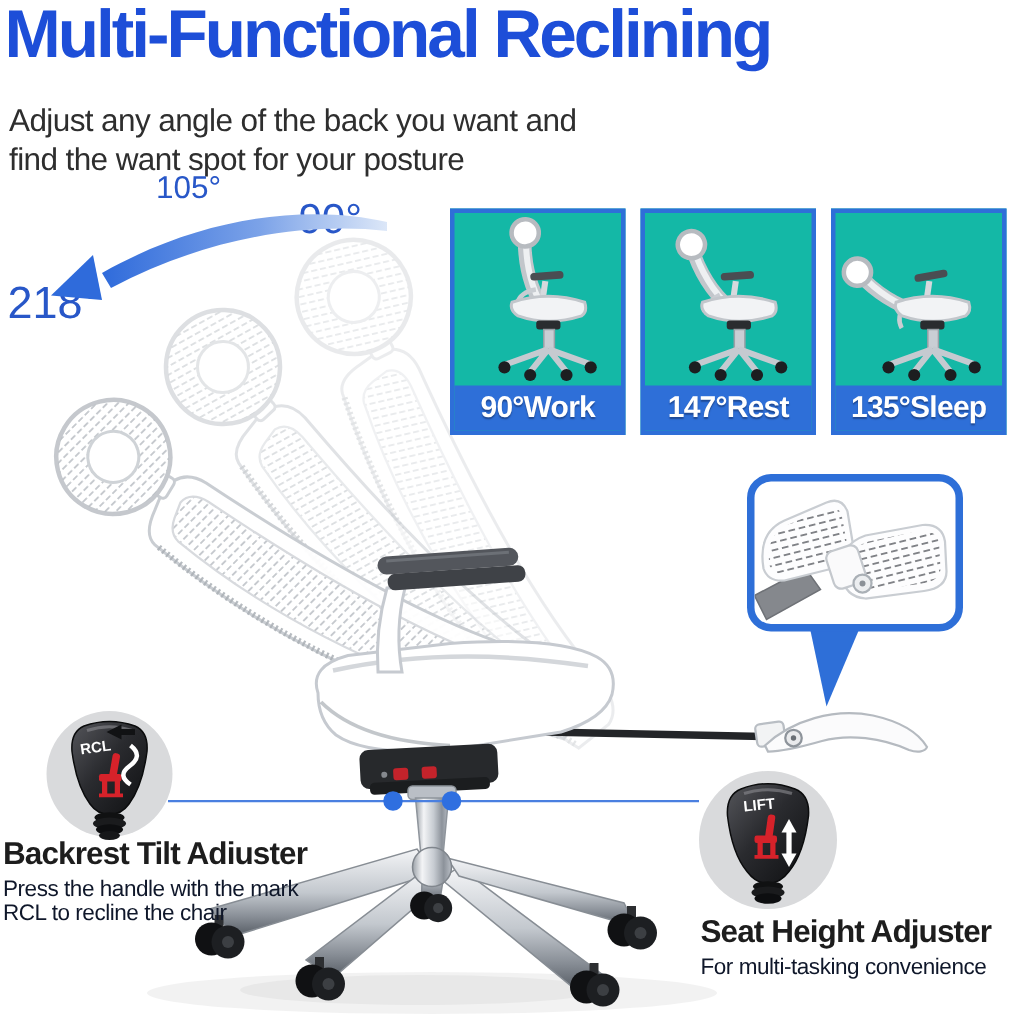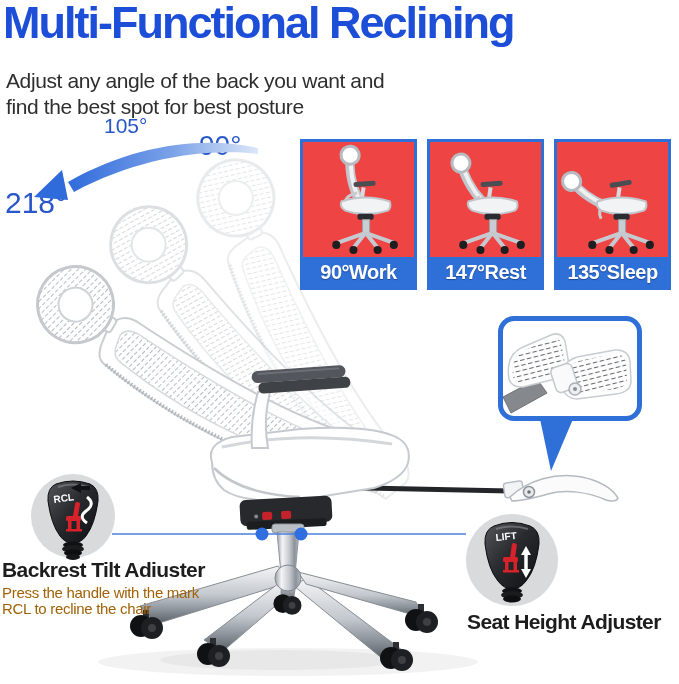--- a/index.html
+++ b/index.html
@@ -9,36 +9,36 @@
 
   .title { left:3px; top:0px; font-size:45px; font-weight:bold; color:#1d4ed8; letter-spacing:-2px; line-height:1.0; white-space:nowrap; }
   .subtitle { left:6px; top:44px; font-size:21px; color:#2e2e2e; letter-spacing:-0.4px; line-height:26px;margin-top:24px; }
 
   .angle-label { color:#2857c8; font-weight:400; white-space:nowrap; }
   .angle-105 { left:104px; top:114px; font-size:21px; }
   .angle-90  { left:199px; top:130px; font-size:28px; }
   .angle-135 { left:5px;  top:186px; font-size:30px; }
 
   .cards { left:300px; top:139px; display:flex; gap:10px; z-index:4; }
-  .card { width:117px; height:151px; border:3px solid #2e6fd8; background:#ef4444; display:flex; flex-direction:column; }
+  .card { width:117px; height:151px; border:3px solid #2e6fd8; background:#14b8a6; display:flex; flex-direction:column; }
   .card-thumb { flex:1; overflow:hidden; }
   .card-bar { height:30px; background:#2e6fd8; color:#ffffff; font-size:20px; font-weight:bold; display:flex; align-items:center; justify-content:center; letter-spacing:-0.5px; text-shadow:0 1px 1px rgba(0,0,20,0.35); }
 
   .main-art { left:0; top:0; width:679px; height:684px; z-index:1; }
 
   .detail-box { left:498px; top:316px; width:144px; height:105px; border:5px solid #2e6fd8; border-radius:16px; background:#ffffff; z-index:6; overflow:hidden; }
   .detail-pointer { left:535px; top:419px; width:45px; height:56px; z-index:5; }
 
   .knob-callout { z-index:5; }
   .rcl-callout { left:28px; top:471px; width:90px; height:92px; }
   .lift-callout { left:463px; top:511px; width:98px; height:100px; }
 
   .note { z-index:7; }
   .note h3 { font-size:21px; font-weight:bold; color:#1d1d1d; letter-spacing:-0.6px; margin-bottom:3px; white-space:nowrap;text-align:right; }
-  .note p { font-size:15px; color:#a16207; line-height:16px; letter-spacing:-0.3px; white-space:nowrap; }
+  .note p { font-size:15px; color:#0f172a; line-height:16px; letter-spacing:-0.3px; white-space:nowrap; }
   .note-left { left:2px; top:558px; }
   .note-right { left:467px; top:610px; }
 </style>
 </head>
 <body>
 
 <svg class="abs main-art" viewBox="0 0 679 684" xmlns="http://www.w3.org/2000/svg">
   <defs>
     <pattern id="meshP" width="6" height="5" patternUnits="userSpaceOnUse" patternTransform="rotate(14)">
       <line x1="0" y1="2.5" x2="4" y2="2.5" stroke="#b4b9bf" stroke-width="1"></line>
@@ -153,21 +153,21 @@
 
   <g>
     <path d="M 258 148 C 205 136 135 144 68 182 L 74 192 C 138 158 205 148 258 154 Z" fill="url(#swooshG)"></path>
     <polygon points="34,197 62,170 68,200" fill="#2f6bdb"></polygon>
   </g>
 </svg>
 
 <h1 class="abs title">Multi-Functional Reclining</h1>
 <div class="abs subtitle">
   <div>Adjust any angle of the back you want and</div>
-  <div>find the best spot for best posture</div>
+  <div>find the want spot for your posture</div>
 </div>
 
 <div class="abs angle-label angle-105">105°</div>
 <div class="abs angle-label angle-90">90°</div>
 <div class="abs angle-label angle-135">218°</div>
 
 <div class="abs cards">
   <div class="card">
     <div class="card-thumb">
       <svg viewBox="0 0 110 112" width="111" height="115" xmlns="http://www.w3.org/2000/svg">
@@ -312,13 +312,14 @@
   </g>
 </svg>
 
 <div class="abs note note-left">
   <h3>Backrest Tilt Adiuster</h3>
   <p>Press the handle with the mark</p>
   <p>RCL to recline the chair</p>
 </div>
 <div class="abs note note-right">
   <h3>Seat Height Adjuster</h3>
+  <p>For multi-tasking convenience</p>
 </div>
 
 </body></html>

